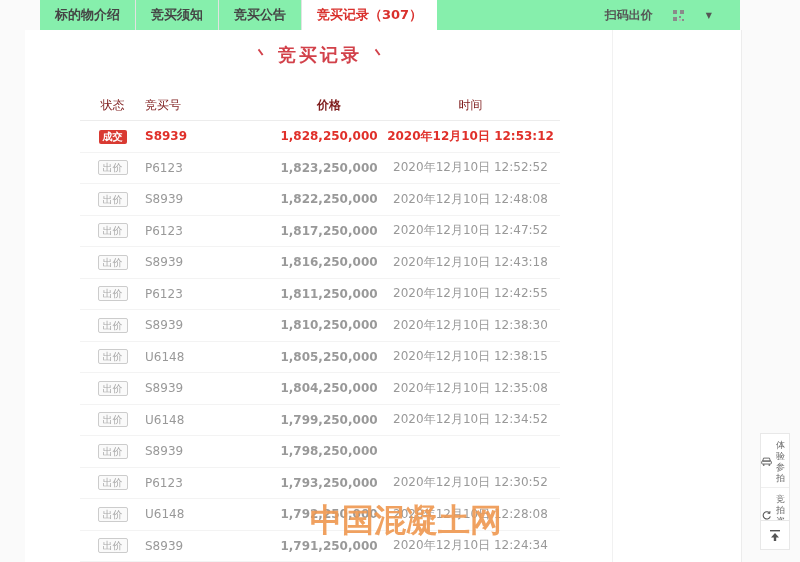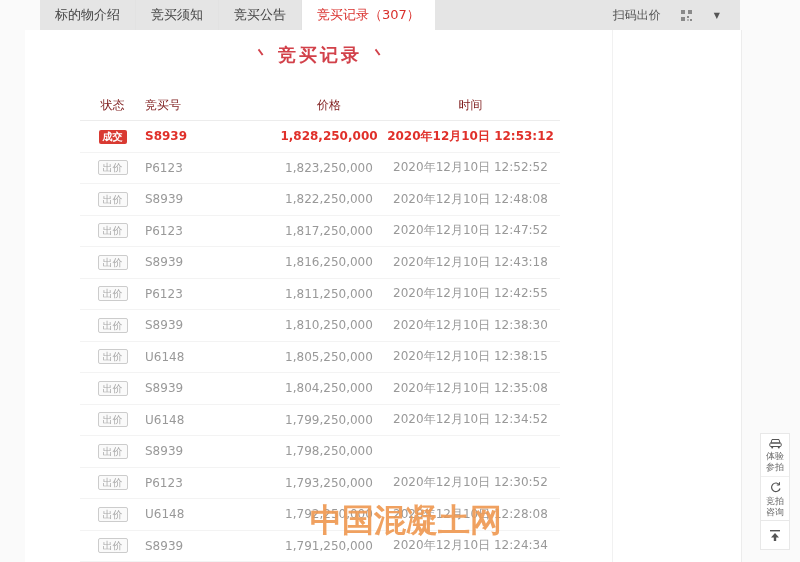--- a/index.html
+++ b/index.html
@@ -2,25 +2,25 @@
 <html><head>
 <meta charset="utf-8">
 <style>
   * { margin:0; padding:0; box-sizing:border-box; }
   html,body { width:800px; height:562px; overflow:hidden; }
   body { font-family:"DejaVu Sans","Liberation Sans",sans-serif; background:#fafafa; }
   .page { position:relative; width:800px; height:562px; }
 
   
   .tabbar { position:absolute; left:40px; top:0; width:700px; height:30px;
-            background:#e5e5e5; display:flex; align-items:stretch; }
+            background:#86efac; display:flex; align-items:stretch;font-weight:bold; }
   .tab { padding:0 15px; line-height:29px; font-size:13px; color:#454545;
          border-right:1px solid #e2e2e2; cursor:pointer; white-space:nowrap; }
   .tab.active { background:#ffffff; color:#d9302c; border-right:none; }
-  .scan { margin-left:auto; margin-right:20px; display:flex; align-items:center;
+  .scan { margin-left:auto; margin-right:28px; display:flex; align-items:center;
           gap:20px; font-size:12px; color:#555; cursor:pointer; }
   .scan .caret { font-size:8px; color:#555; margin-left:2px; }
 
   
   .panel { position:absolute; left:25px; top:30px; width:717px; height:532px;
            background:#fff; border-right:1px solid #ececec; }
   .panel-divider { position:absolute; left:587px; top:0; bottom:0; width:1px;
                    background:#f1f1f1; }
 
   
@@ -30,40 +30,40 @@
   .title-mark { font-size:15px; font-weight:bold; position:relative; top:-2px; }
   .title-mark.left { margin-right:9px; }
   .title-mark.right { margin-left:9px; }
 
   
   .table { width:480px; margin-left:55px; margin-top:24px; font-size:12px; }
   .thead { display:flex; height:30px; align-items:center; color:#7f1d1d;
            border-bottom:1px solid #ececec;margin-top:10px; }
   .col-status { width:65px; text-align:center; }
   .col-bidder { width:132px; text-align:left; }
-  .col-price  { width:104px; text-align:center; }
+  .col-price  { width:104px; text-align:center;font-weight:bold; }
   .col-time   { width:179px; text-align:center; }
   .row { display:flex; height:31.5px; align-items:center;
          border-bottom:1px solid #f3f3f3; color:#999; }
   .row.highlight { color:#e0302a; font-weight:bold; }
   .badge { display:inline-block; font-size:10px; line-height:14px; padding:0 4px;
            border-radius:2px; }
   .badge.deal { background:#d93a32; color:#fff; }
   .badge.bid  { border:1px solid #cccccc; color:#a8a8a8; background:#fafafa;
                 font-weight:normal; line-height:13px; }
 
   
   .watermark { position:absolute; left:310px; top:499px; font-size:32px;
                font-weight:bold; color:#ef9a53; opacity:0.92; z-index:6;
                pointer-events:none; white-space:nowrap; }
 
   
   .float-group { position:absolute; left:760px; top:433px; width:30px;
                  background:#fff; border:1px solid #e8e8e8; z-index:7; }
-  .float-item { padding:4px 0 3px; display:flex; flex-direction:column;
+  .float-item { padding:4px 0 3px; display:flex; 
                 align-items:center; cursor:pointer; }
   .float-item + .float-item { border-top:1px solid #efefef; }
   .float-label { font-size:9px; color:#666; width:20px; text-align:center;
                  line-height:11px; word-break:break-all; margin-top:2px; }
   .back-top { position:absolute; left:760px; top:520px; width:30px; height:30px;
               background:#fff; border:1px solid #e8e8e8; display:flex;
               align-items:center; justify-content:center; cursor:pointer; z-index:7; }
   .icon-svg { display:block; }
 </style>
 </head>

